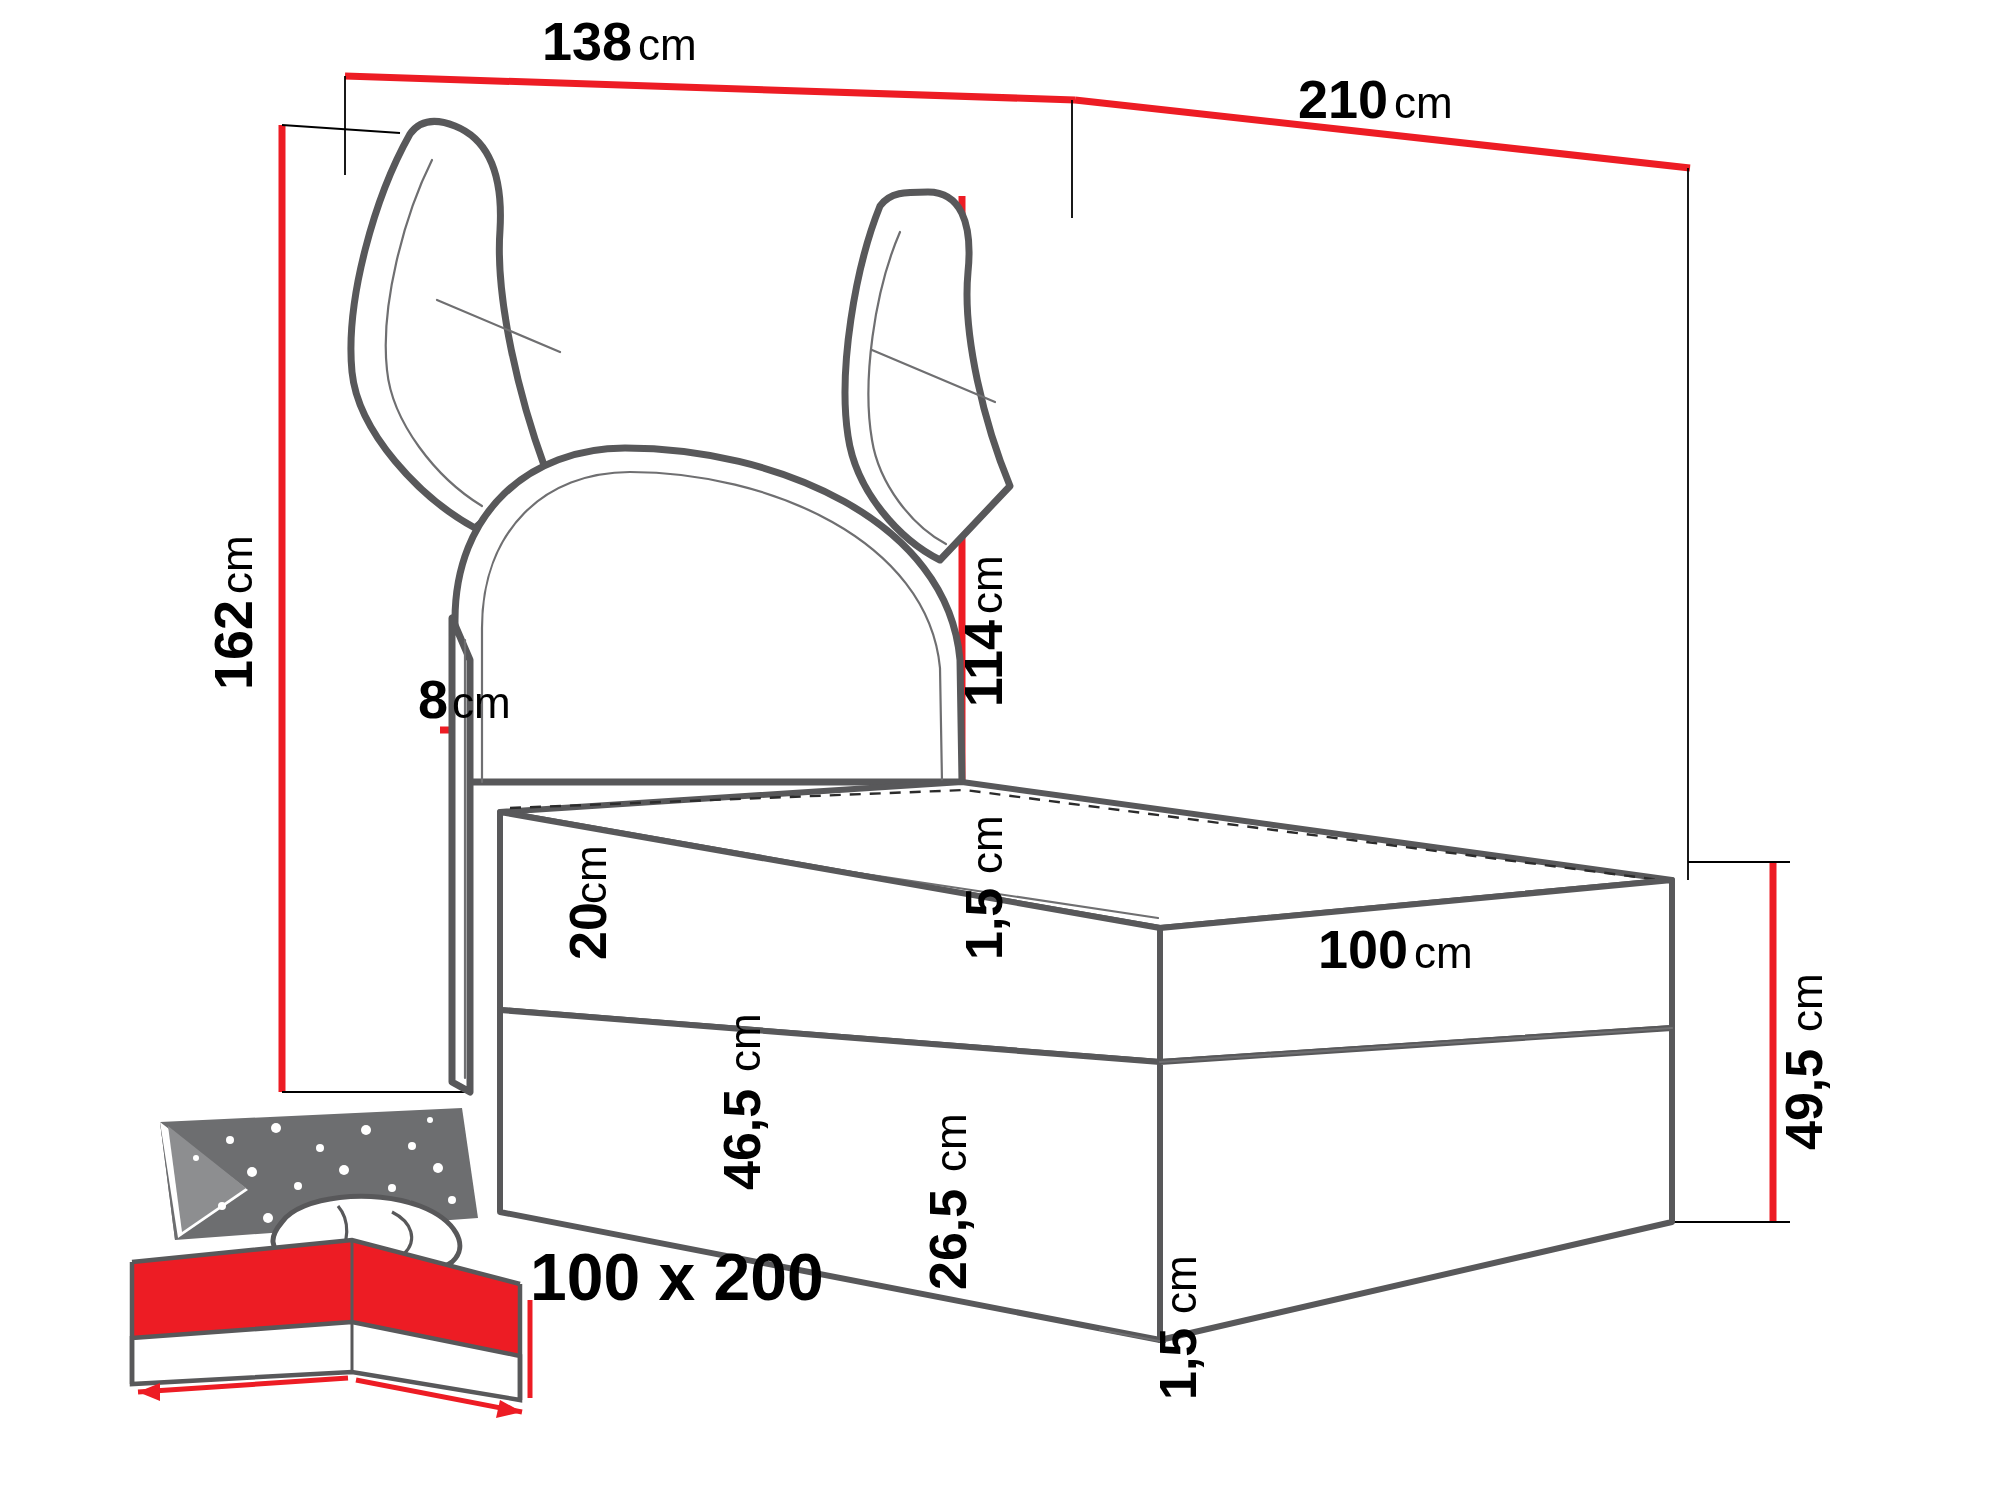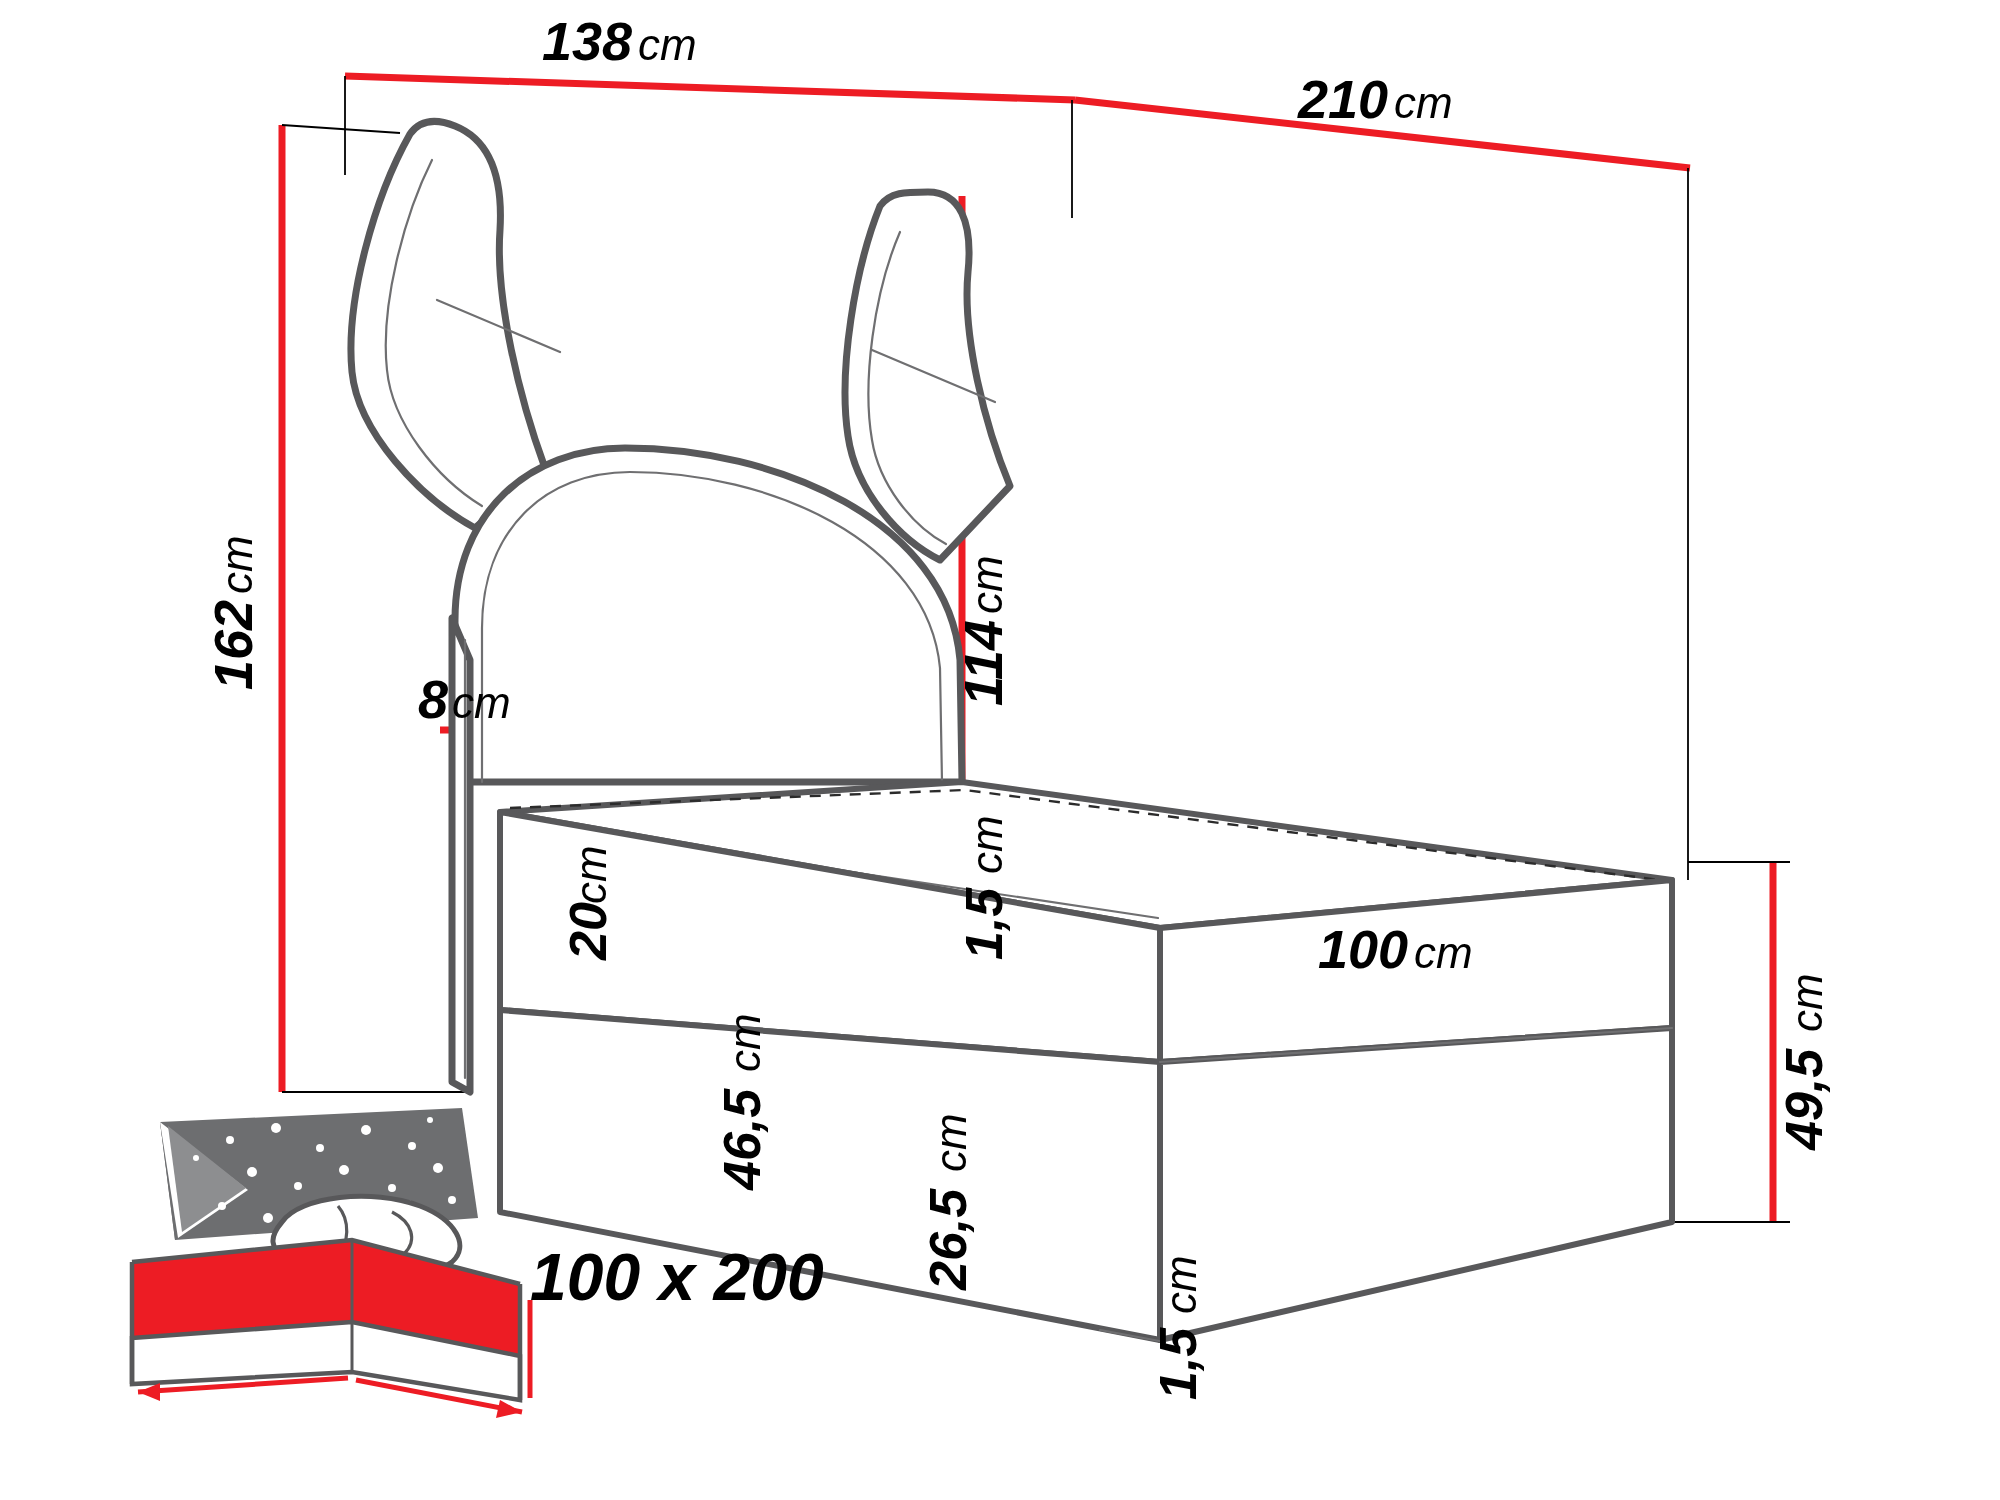--- a/index.html
+++ b/index.html
@@ -11,21 +11,20 @@
     width: 2000px;
     height: 1500px;
     font-family: "Liberation Sans", sans-serif;
     overflow: hidden;
   }
   #diagram-root {
     position: relative;
     width: 2000px;
     height: 1270px;
     background: #ffffff;
-    font-style: italic;
   }
   svg.drawing {
     position: absolute;
     top: 0;
     left: 0;
     width: 2000px;
     height: 1500px;
   }
   .dim-text {
     font-family: "Liberation Sans", sans-serif;

